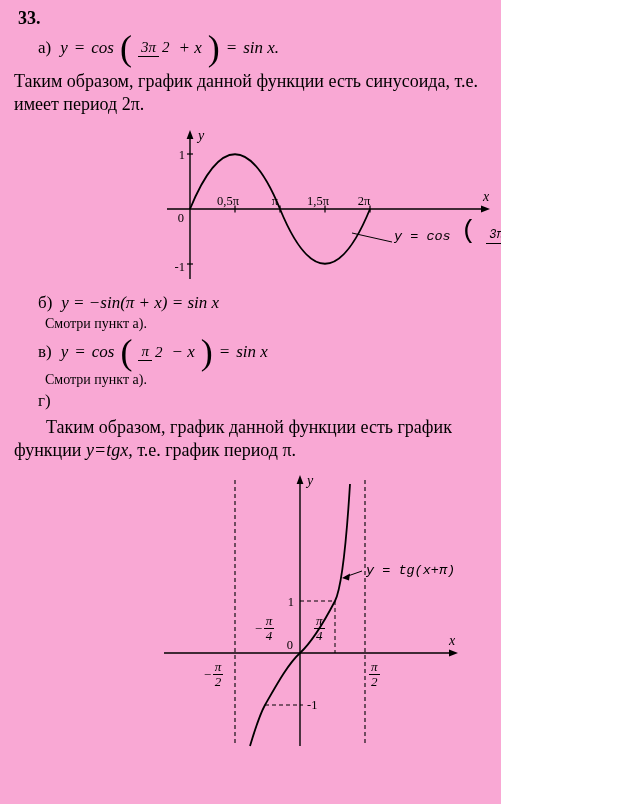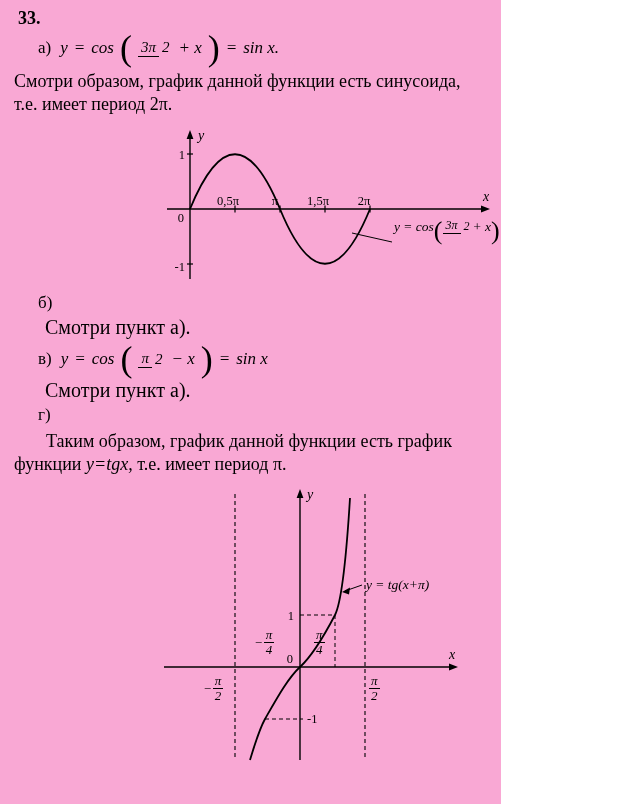--- a/index.html
+++ b/index.html
@@ -14,28 +14,28 @@
     font-size:17px;font-style:italic;
   }
   .math-line .item{font-style:normal;margin-right:3px;}
   .bigp{font-size:36px;line-height:.95;font-style:normal;font-weight:300;}
   .bigp.sm{font-size:26px;}
   .frac{display:inline-flex;align-items:center;line-height:1.15;font-size:15px;}
   .frac .num{border-bottom:1px solid #000;padding:0 3px;}
   .frac .den{padding:0 3px;}
   .para{margin:5px 16px 5px 14px;font-size:18px;line-height:1.28;max-width:552px;}
   .para.indent{text-indent:32px;}
-  .smotri{margin:3px 0 3px 45px;font-size:20px;}
+  .smotri{margin:3px 0 3px 45px;font-size:14px;}
   .graph{position:relative;}
   .graph svg{display:block;}
   .graph svg text{font-family:"Liberation Serif",serif;font-size:12.5px;}
   .graph svg text.ax{font-size:14px;font-style:italic;}
   .curve-label{
-    position:absolute;display:flex;align-items:flex-start;gap:0;
-    font-style:italic;font-size:13.5px;white-space:nowrap;
+    position:absolute;display:flex;align-items:flex-end;gap:10px;
+    font-style:italic;font-size:13.5px;white-space:nowrap;font-family:Liberation Mono, monospace;
   }
   .curve-label .frac{font-size:12px;}
   .tickpos{position:absolute;display:flex;align-items:center;font-style:italic;font-size:13px;}
   .tickpos .sign{margin-right:1px;}
   .tfrac{display:inline-flex;flex-direction:column;align-items:center;line-height:1.15;}
   .tfrac .tnum{border-bottom:1px solid #000;padding:0 2px;}
   .tfrac .tden{padding:0 2px;}
   i{}
 </style>
 </head>
@@ -54,21 +54,21 @@
     <span class="frac">
       <span class="num">3π</span>
       <span class="den">2</span>
     </span>
     <span>+ x</span>
     <span class="bigp">)</span>
     <span>=</span>
     <span>sin x.</span>
   </div>
 
-  <p class="para">Смотри образом, график данной функции есть синусоида, т.е. имеет период 2π.</p>
+  <p class="para">Таким образом, график данной функции есть синусоида, т.е. имеет период 2π.</p>
 
   <div class="graph" style="margin:4px 0 4px 152px;width:360px;height:168px;">
     <svg width="360" height="168" viewBox="0 0 360 168">
 
       <line x1="15" y1="88" x2="330" y2="88" stroke="#000" stroke-width="1.4"></line>
       <polygon points="338,88 329,84.6 329,91.4" fill="#000"></polygon>
       <line x1="38" y1="158" x2="38" y2="16" stroke="#000" stroke-width="1.4"></line>
       <polygon points="38,9 34.6,18 41.4,18" fill="#000"></polygon>
 
       <line x1="83" y1="84.5" x2="83" y2="91.5" stroke="#000" stroke-width="1.2"></line>
@@ -100,20 +100,21 @@
         <span class="num">3π</span>
         <span class="den">2</span>
       </span>
       <span>+ x</span>
       <span class="bigp sm">)</span>
     </div>
   </div>
 
   <div class="math-line">
     <span class="item">б)</span>
+    <span>y = −sin(π + x) = sin x</span>
   </div>
 
   <p class="smotri">Смотри пункт а).</p>
 
   <div class="math-line">
     <span class="item">в)</span>
     <span>y</span>
     <span>=</span>
     <span>cos</span>
     <span class="bigp">(</span>
@@ -129,21 +130,21 @@
 
   <p class="smotri">Смотри пункт а).</p>
 
   <div class="math-line">
     <span class="item">г)</span>
   </div>
 
   <p class="para indent">
     <span>Таким образом, график данной функции есть график функции</span>
     <i>y=tgx,</i>
-    <span>т.е. имеет период π.</span>
+    <span>т.е. график период π.</span>
   </p>
 
   <div class="graph" style="margin:4px 0 0 150px;width:320px;height:282px;">
     <svg width="320" height="282" viewBox="0 0 320 282">
 
       <line x1="85" y1="12" x2="85" y2="278" stroke="#000" stroke-width="1.1" stroke-dasharray="4,3"></line>
       <line x1="215" y1="12" x2="215" y2="278" stroke="#000" stroke-width="1.1" stroke-dasharray="4,3"></line>
 
       <line x1="14" y1="185" x2="300" y2="185" stroke="#000" stroke-width="1.4"></line>
       <polygon points="308,185 299,181.6 299,188.4" fill="#000"></polygon>

